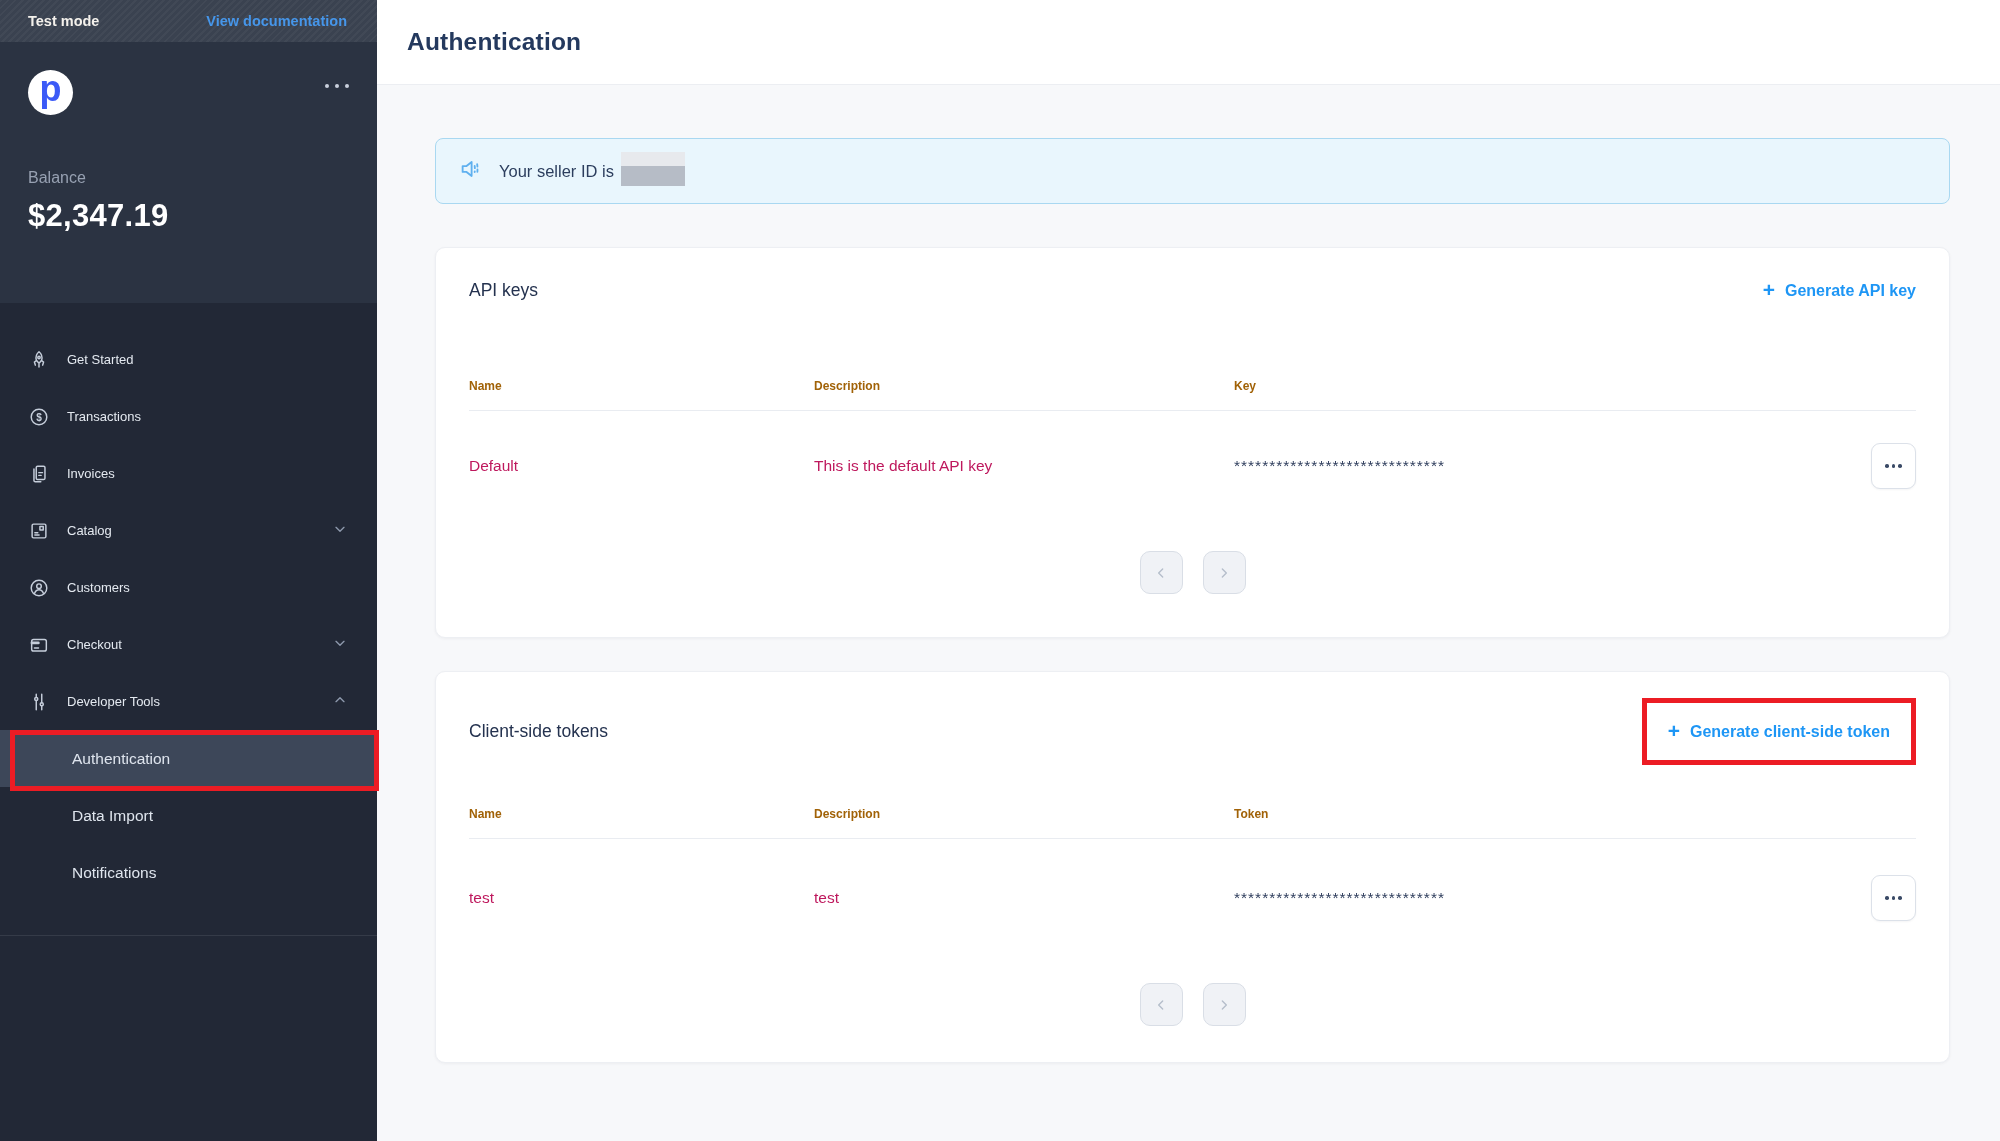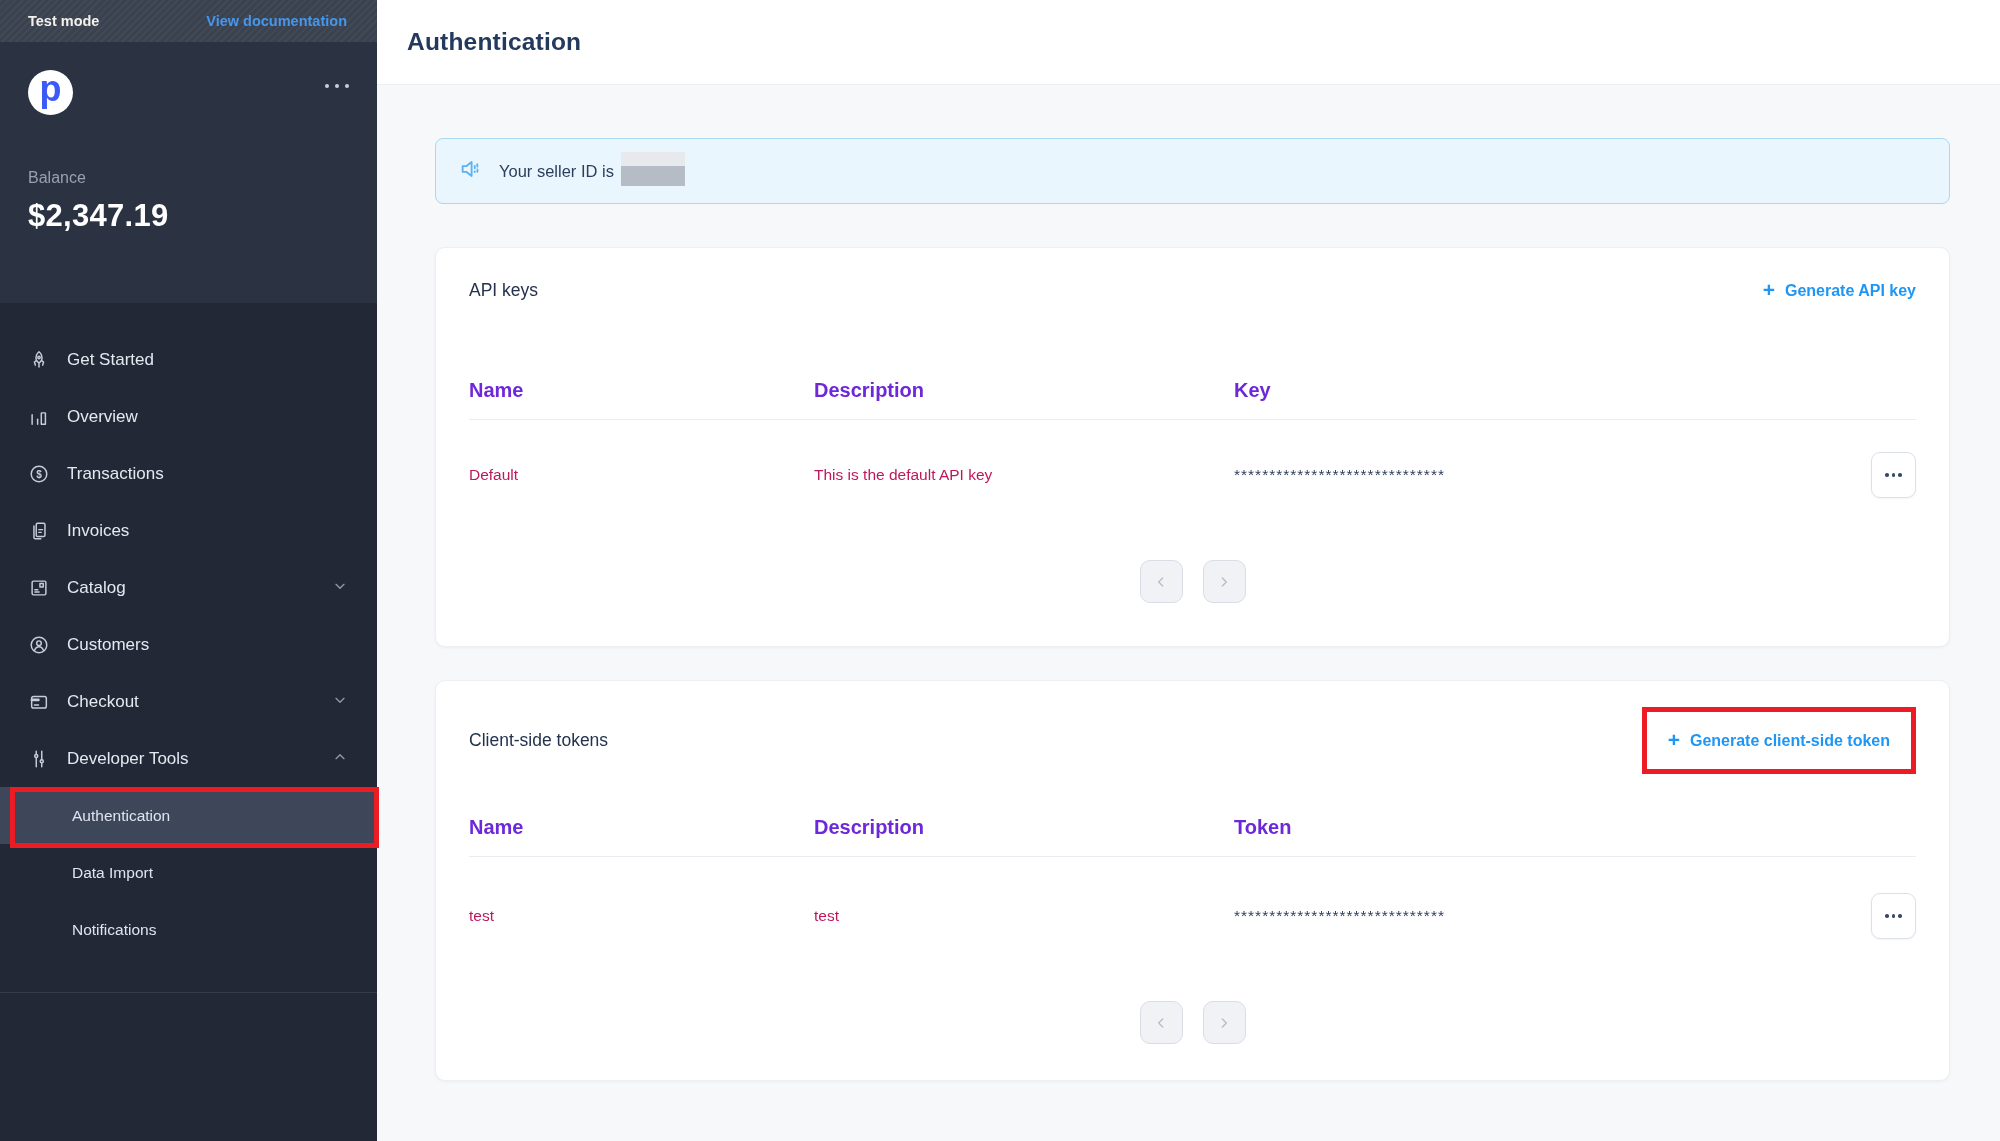--- a/index.html
+++ b/index.html
@@ -19,21 +19,21 @@
   .logo { width:45px; height:45px; border-radius:50%; background:#ffffff; display:flex; align-items:center; justify-content:center; }
   .logo span { color:#3b5af7; font-size:36px; font-weight:bold; line-height:1; margin-top:-8px; }
   .menu-dots { display:flex; gap:6px; margin-top:14px; cursor:pointer; }
   .menu-dots i { width:4px; height:4px; border-radius:50%; background:#c9d0dc; }
   .balance-label { margin-top:54px; color:#97a1b2; font-size:16px; }
   .balance-value { margin-top:11px; color:#ffffff; font-size:31px; font-weight:bold; letter-spacing:.3px; }
 
   .nav { flex:1; background:#222836; padding-top:28px; position:relative; }
   .nav-item { height:57px; display:flex; align-items:center; padding:0 29px 0 28px; cursor:pointer; position:relative; }
   .nav-item .nicon { width:22px; height:22px; flex:0 0 22px; display:flex; align-items:center; justify-content:center; }
-  .nav-item .nlabel { margin-left:17px; color:#e4e9f0; font-size:17px; }
+  .nav-item .nlabel { margin-left:17px; color:#e4e9f0; font-size:13px; }
   .nav-item .spacer { flex:1; }
   .nav-sub { height:57px; display:flex; align-items:center; padding-left:72px; cursor:pointer; position:relative; }
   .nav-sub .nlabel { color:#dfe5ee; font-size:15.5px; }
   .nav-sub.active { background:#3d4759; }
   .red-outline-side { position:absolute; left:10px; right:-2px; top:0; bottom:-4px;
                       border:5px solid #ec1c24; pointer-events:none; z-index:5; }
   .side-divider { margin-top:34px; border-top:1px solid rgba(255,255,255,0.09); }
   svg.icn { stroke:#c6cedb; stroke-width:1.6; fill:none; stroke-linecap:round; stroke-linejoin:round; }
   svg.chev { stroke:#8e99ad; stroke-width:2; fill:none; stroke-linecap:round; stroke-linejoin:round; }
 
@@ -57,21 +57,21 @@
   .card-top { display:flex; align-items:center; justify-content:space-between; }
   .card-title { color:#24324f; font-size:17.5px; font-weight:normal; }
   .gen-btn { display:flex; align-items:center; gap:10px; background:none; border:none; cursor:pointer;
              color:#1e96f5; font-family:inherit; font-size:16px; font-weight:bold; }
   .gen-btn .plus { font-size:21px; font-weight:bold; line-height:1; margin-top:-2px; }
   .red-outline-btn { border:5px solid #ec1c24; padding:19px 21px; display:flex; align-items:center; }
 
   .thead { display:grid; grid-template-columns:345px 420px 1fr 64px; align-items:center; }
   .thead.t1 { margin-top:78px; }
   .thead.t2 { margin-top:42px; }
-  .th { color:#6d28d9; font-size:20px; font-weight:bold; }
+  .th { color:#a16207; font-size:12px; font-weight:bold; }
   .tdivider { margin-top:17px; border-top:1px solid #e9ecf1; }
   .trow { display:grid; grid-template-columns:345px 420px 1fr 64px; align-items:center; }
   .trow.r1 { padding:32px 0 62px; }
   .trow.r2 { padding:36px 0 62px; }
   .td { color:#be185d; font-size:15.5px; }
   .td.secret { letter-spacing:1px; color:#2e3d5c; }
   .more-btn { width:45px; height:46px; border-radius:9px; border:1px solid #dce1e9; background:#ffffff;
               display:flex; align-items:center; justify-content:center; gap:3px; cursor:pointer;
               box-shadow:0 1px 2px rgba(30,40,60,0.05); justify-self:end; }
   .more-btn i { width:3.5px; height:3.5px; border-radius:50%; background:#3a4a66; }
@@ -112,30 +112,20 @@
       <span class="nicon">
         <svg class="icn" width="22" height="22" viewBox="0 0 24 24">
             <path d="M12 3c2.8 2.3 3.9 5.4 2.9 9.2L12 15.5l-2.9-3.3C8.1 8.4 9.2 5.3 12 3z"></path>
             <circle cx="12" cy="9.3" r="1.3"></circle>
             <path d="M9.2 12.6 7 14.2 8 17.6 M14.8 12.6 17 14.2 16 17.6 M12 16.5v3.2"></path>
           </svg>
       </span>
       <span class="nlabel">Get Started</span>
     </div>
 
-    <div class="nav-item">
-      <span class="nicon">
-        <svg class="icn" width="22" height="22" viewBox="0 0 24 24">
-            <path d="M4.5 20V9.5"></path>
-            <path d="M10.5 20v-5.5"></path>
-            <rect x="14.5" y="7.5" width="4.5" height="12.5" rx="0.5"></rect>
-          </svg>
-      </span>
-      <span class="nlabel">Overview</span>
-    </div>
 
     <div class="nav-item">
       <span class="nicon">
         <svg class="icn" width="22" height="22" viewBox="0 0 24 24">
             <circle cx="12" cy="12" r="8.5"></circle>
             <text x="12" y="16" text-anchor="middle" font-size="11" font-weight="bold" fill="#c6cedb" stroke="none" font-family="Liberation Sans, sans-serif">$</text>
           </svg>
       </span>
       <span class="nlabel">Transactions</span>
     </div>

